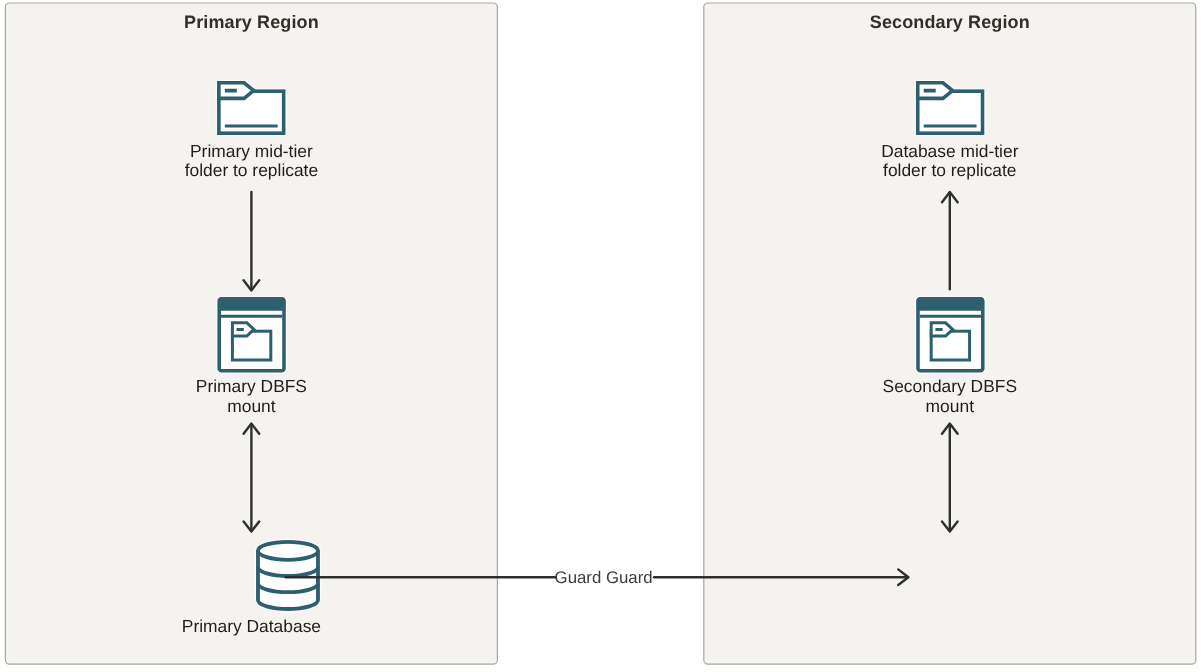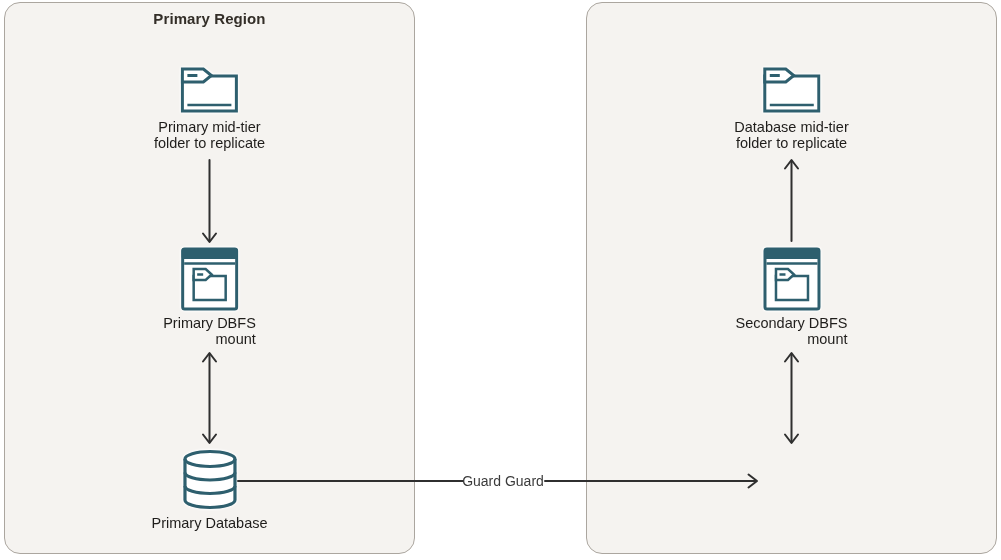--- a/index.html
+++ b/index.html
@@ -19,21 +19,21 @@
     font-family:"Liberation Sans","DejaVu Sans",sans-serif;
     overflow:hidden;
     background:var(--page-bg);
   }
   .region{
     position:absolute;
     top:2px;
     width:409px;height:550px;
     background:var(--panel-bg);
     border:1px solid var(--panel-border);
-    border-radius:16px;
+    border-radius:4px;
   }
   .region.primary{left:4px;}
   .region.secondary{left:586px;}
   .region-title{
     position:absolute;
     top:7px;left:0;right:0;
     text-align:center;
     font-size:15px;
     font-weight:bold;
     color:var(--title-color);
@@ -55,22 +55,22 @@
   .node-label{
     text-align:center;
     font-size:14.5px;
     line-height:16px;
     color:var(--label-color);
     white-space:nowrap;
   }
   .node-folder{top:64px;}
   .node-folder .node-label{margin-top:6px;}
   .node-dbfs{top:244px;}
-  .node-dbfs .node-label{margin-top:4px;text-align:right;}
-  .node-db{top:446px;}
+  .node-dbfs .node-label{margin-top:4px;}
+  .node-db{top:446px;align-items:flex-end;}
   .node-db .node-label{margin-top:4px;}
   .arrows{
     position:absolute;
     left:0;top:0;
     pointer-events:none;
     color:var(--arrow-color);
   }
   .arrows path{
     stroke:currentColor;
     stroke-width:2;
@@ -139,20 +139,21 @@
           <path d="M3,37 A25,7.5 0 0 0 53,37" stroke="currentColor" stroke-width="3.2" fill="none"></path>
         </svg>
       </span>
       <div class="node-label">
         <div>Primary Database</div>
       </div>
     </div>
   </div>
 
   <div class="region secondary">
+    <div class="region-title">Secondary Region</div>
 
     <div class="node node-folder">
       <span class="icon">
         <svg width="58" height="46" viewBox="0 0 58 46">
           <rect x="2" y="9" width="54" height="35" fill="#fff" stroke="currentColor" stroke-width="3"></rect>
           <path d="M7,38 H51" stroke="currentColor" stroke-width="2.5" fill="none"></path>
           <path d="M2,2 H23 L31,8.5 L23,15 H2 Z" fill="#fff" stroke="currentColor" stroke-width="3" stroke-linejoin="miter"></path>
           <path d="M7,8.5 H17" stroke="currentColor" stroke-width="3" fill="none"></path>
         </svg>
       </span>

